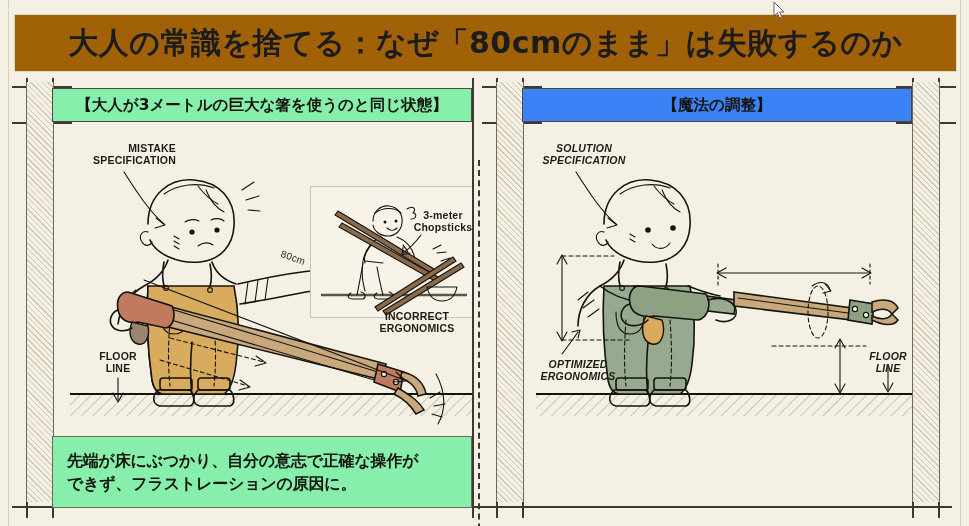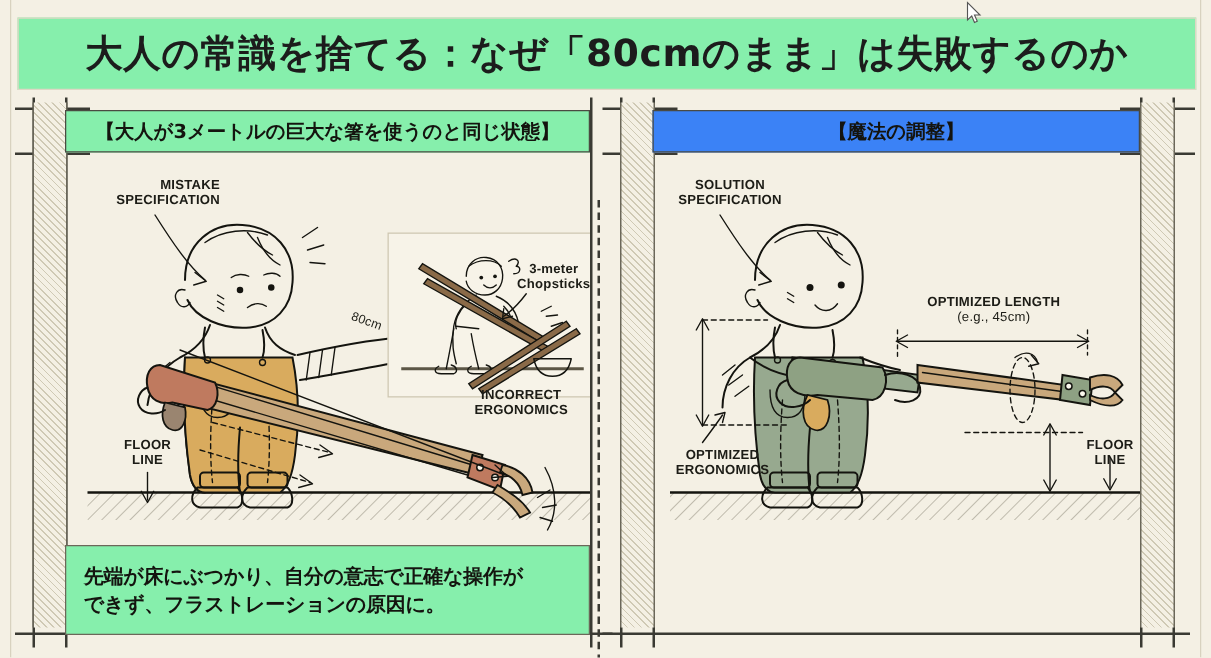--- a/index.html
+++ b/index.html
@@ -16,21 +16,21 @@
     background:#f4f0e4;
   }
   .page-edge-l{position:absolute;left:8px;top:0;width:1px;height:526px;background:#d8d2bf;}
   .page-edge-r{position:absolute;right:8px;top:0;width:1px;height:526px;background:#d8d2bf;}
 
   
   .title-band{
     position:absolute;left:14px;top:14px;width:941px;height:56px;
     display:flex;align-items:center;justify-content:center;
     border:1px solid #ded7c4;
-    background:#86efac;
+    background:#a16207;
   }
   .title-text{
     font-size:30px;font-weight:bold;color:#1c1c1c;
     letter-spacing:0.5px;white-space:nowrap;
     font-family:"DejaVu Sans","Liberation Sans",sans-serif;
   }
 
   
   .panels{position:absolute;left:0;top:78px;width:969px;height:440px;}
 
@@ -326,21 +326,21 @@
       <div class="cmark h" style="left:404px;top:8px;width:60px;"></div>
       <div class="cmark h" style="left:404px;top:44px;width:60px;"></div>
 
       <div class="hatch" style="left:4px;"></div>
       <div class="hatch" style="left:420px;"></div>
 
       <div class="phead right" style="left:30px;width:390px;">
         <span class="phead-text">【魔法の調整】</span>
       </div>
 
-      <div class="stage" style="width:390px;">
+      <div class="stage" style="width:390px;font-style:italic;">
         <svg width="390" height="300" viewBox="0 0 390 300">
           <defs>
             <pattern id="flh2" width="8" height="8" patternUnits="userSpaceOnUse" patternTransform="rotate(45)">
               <line x1="0" y1="0" x2="0" y2="8" stroke="#8a8574" stroke-width="1"></line>
             </pattern>
           </defs>
           <rect x="14" y="266" width="376" height="22" fill="url(#flh2)" opacity="0.8"></rect>
           <line x1="14" y1="266" x2="390" y2="266" stroke="#14140f" stroke-width="2"></line>
 
           <path class="ln-t" d="M54,44 C68,66 80,84 94,96"></path>
@@ -423,24 +423,20 @@
 
           <path class="ln-t" d="M366,238 L366,262"></path>
           <path class="ln-t" d="M361,255 L366,264 L371,255"></path>
         </svg>
 
         <div class="anno" style="left:2px;top:14px;width:120px;">
           <div>SOLUTION</div>
           <div>SPECIFICATION</div>
         </div>
 
-        <div class="anno" style="left:202px;top:108px;width:142px;">
-          <div>OPTIMIZED LENGTH</div>
-          <div class="dim" style="font-weight:normal;">(e.g., 45cm)</div>
-        </div>
 
         <div class="anno" style="left:4px;top:230px;width:104px;">
           <div>OPTIMIZED</div>
           <div>ERGONOMICS</div>
         </div>
 
         <div class="anno" style="left:332px;top:222px;width:68px;">
           <div>FLOOR</div>
           <div>LINE</div>
         </div>

